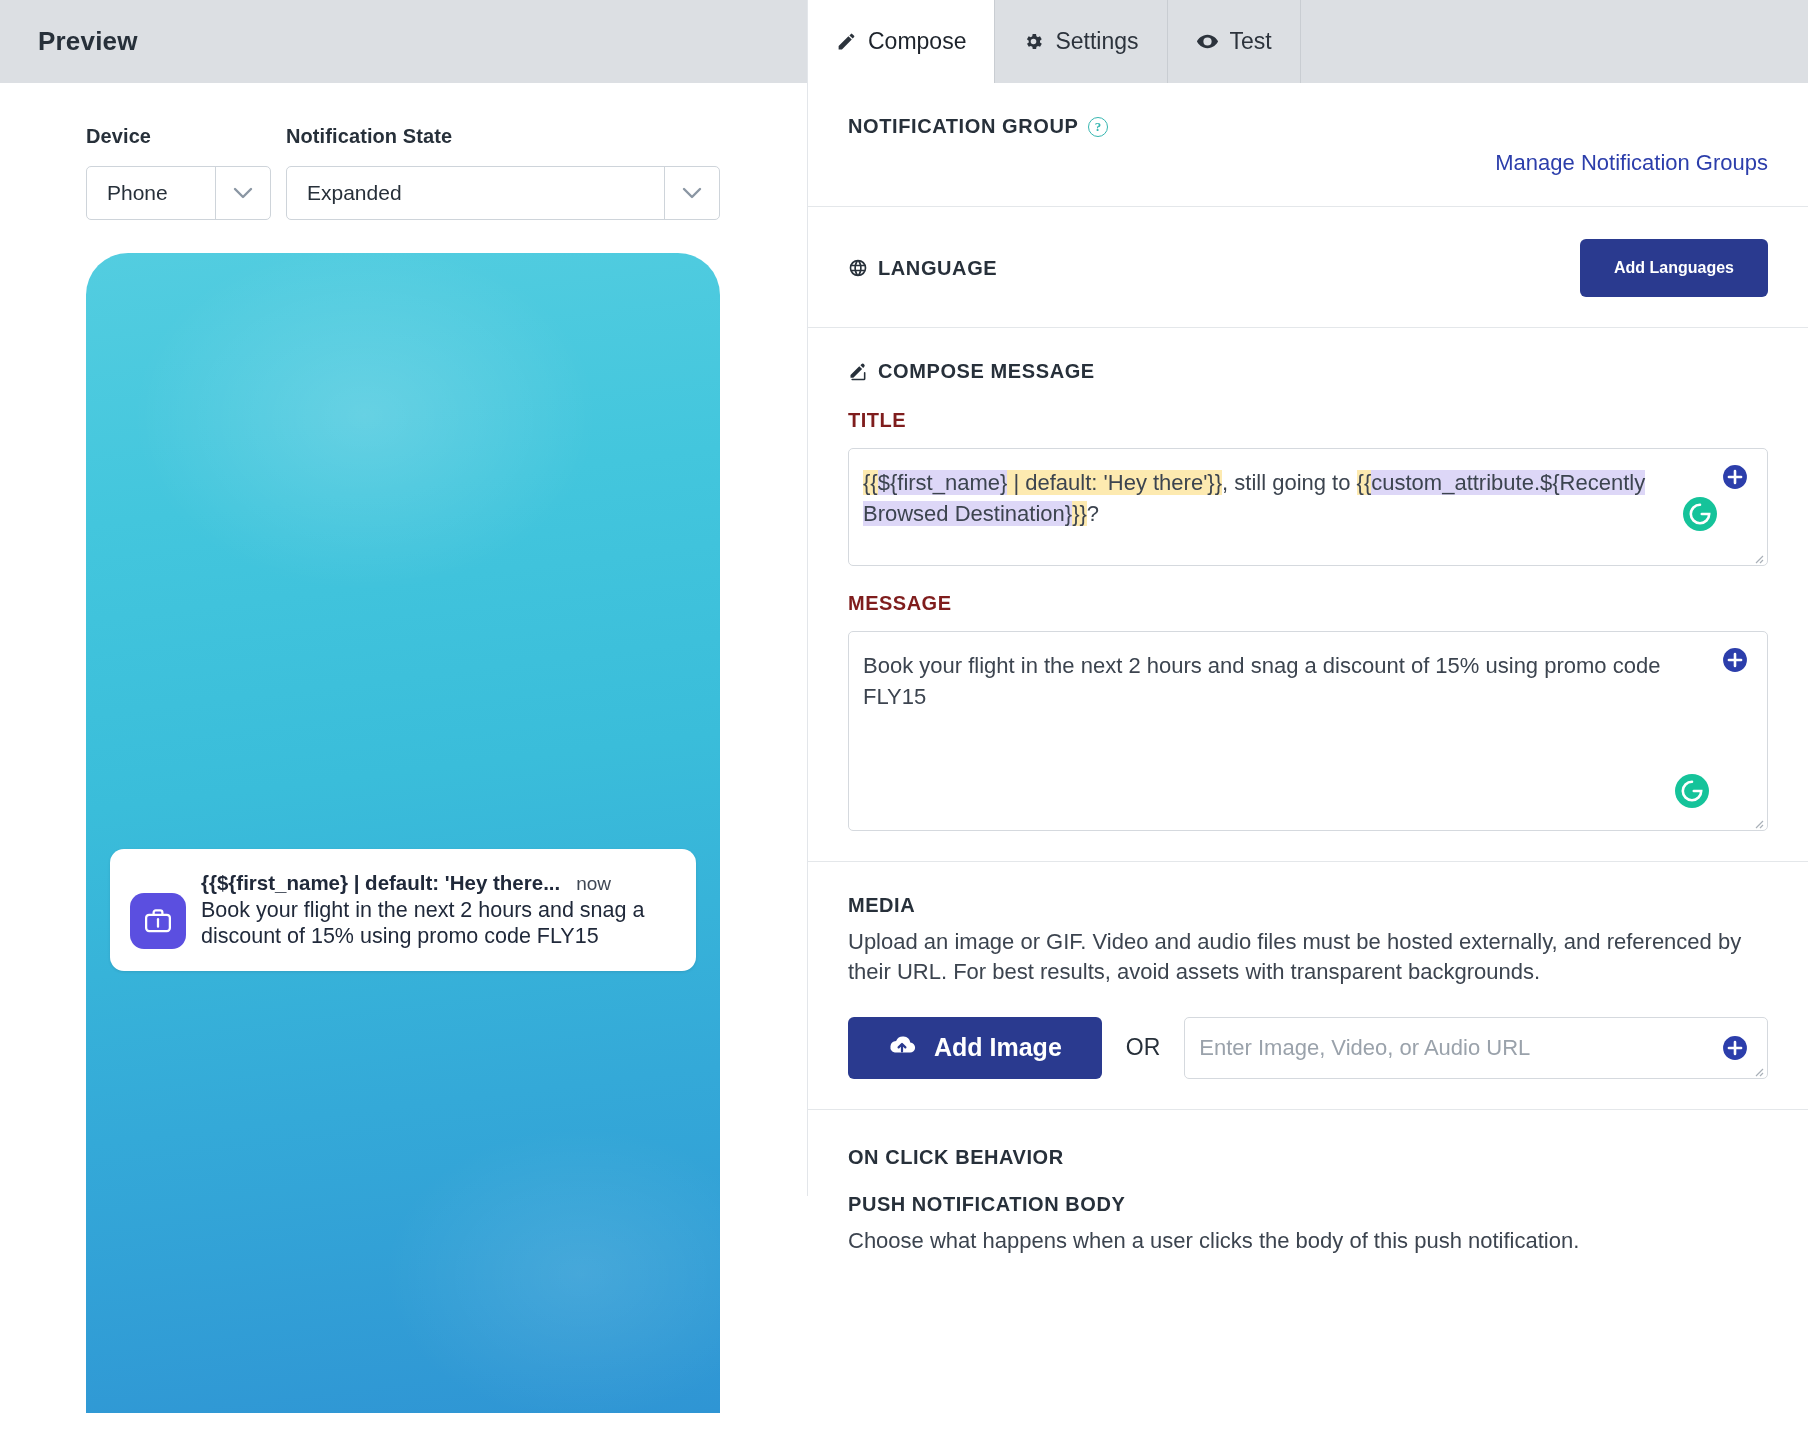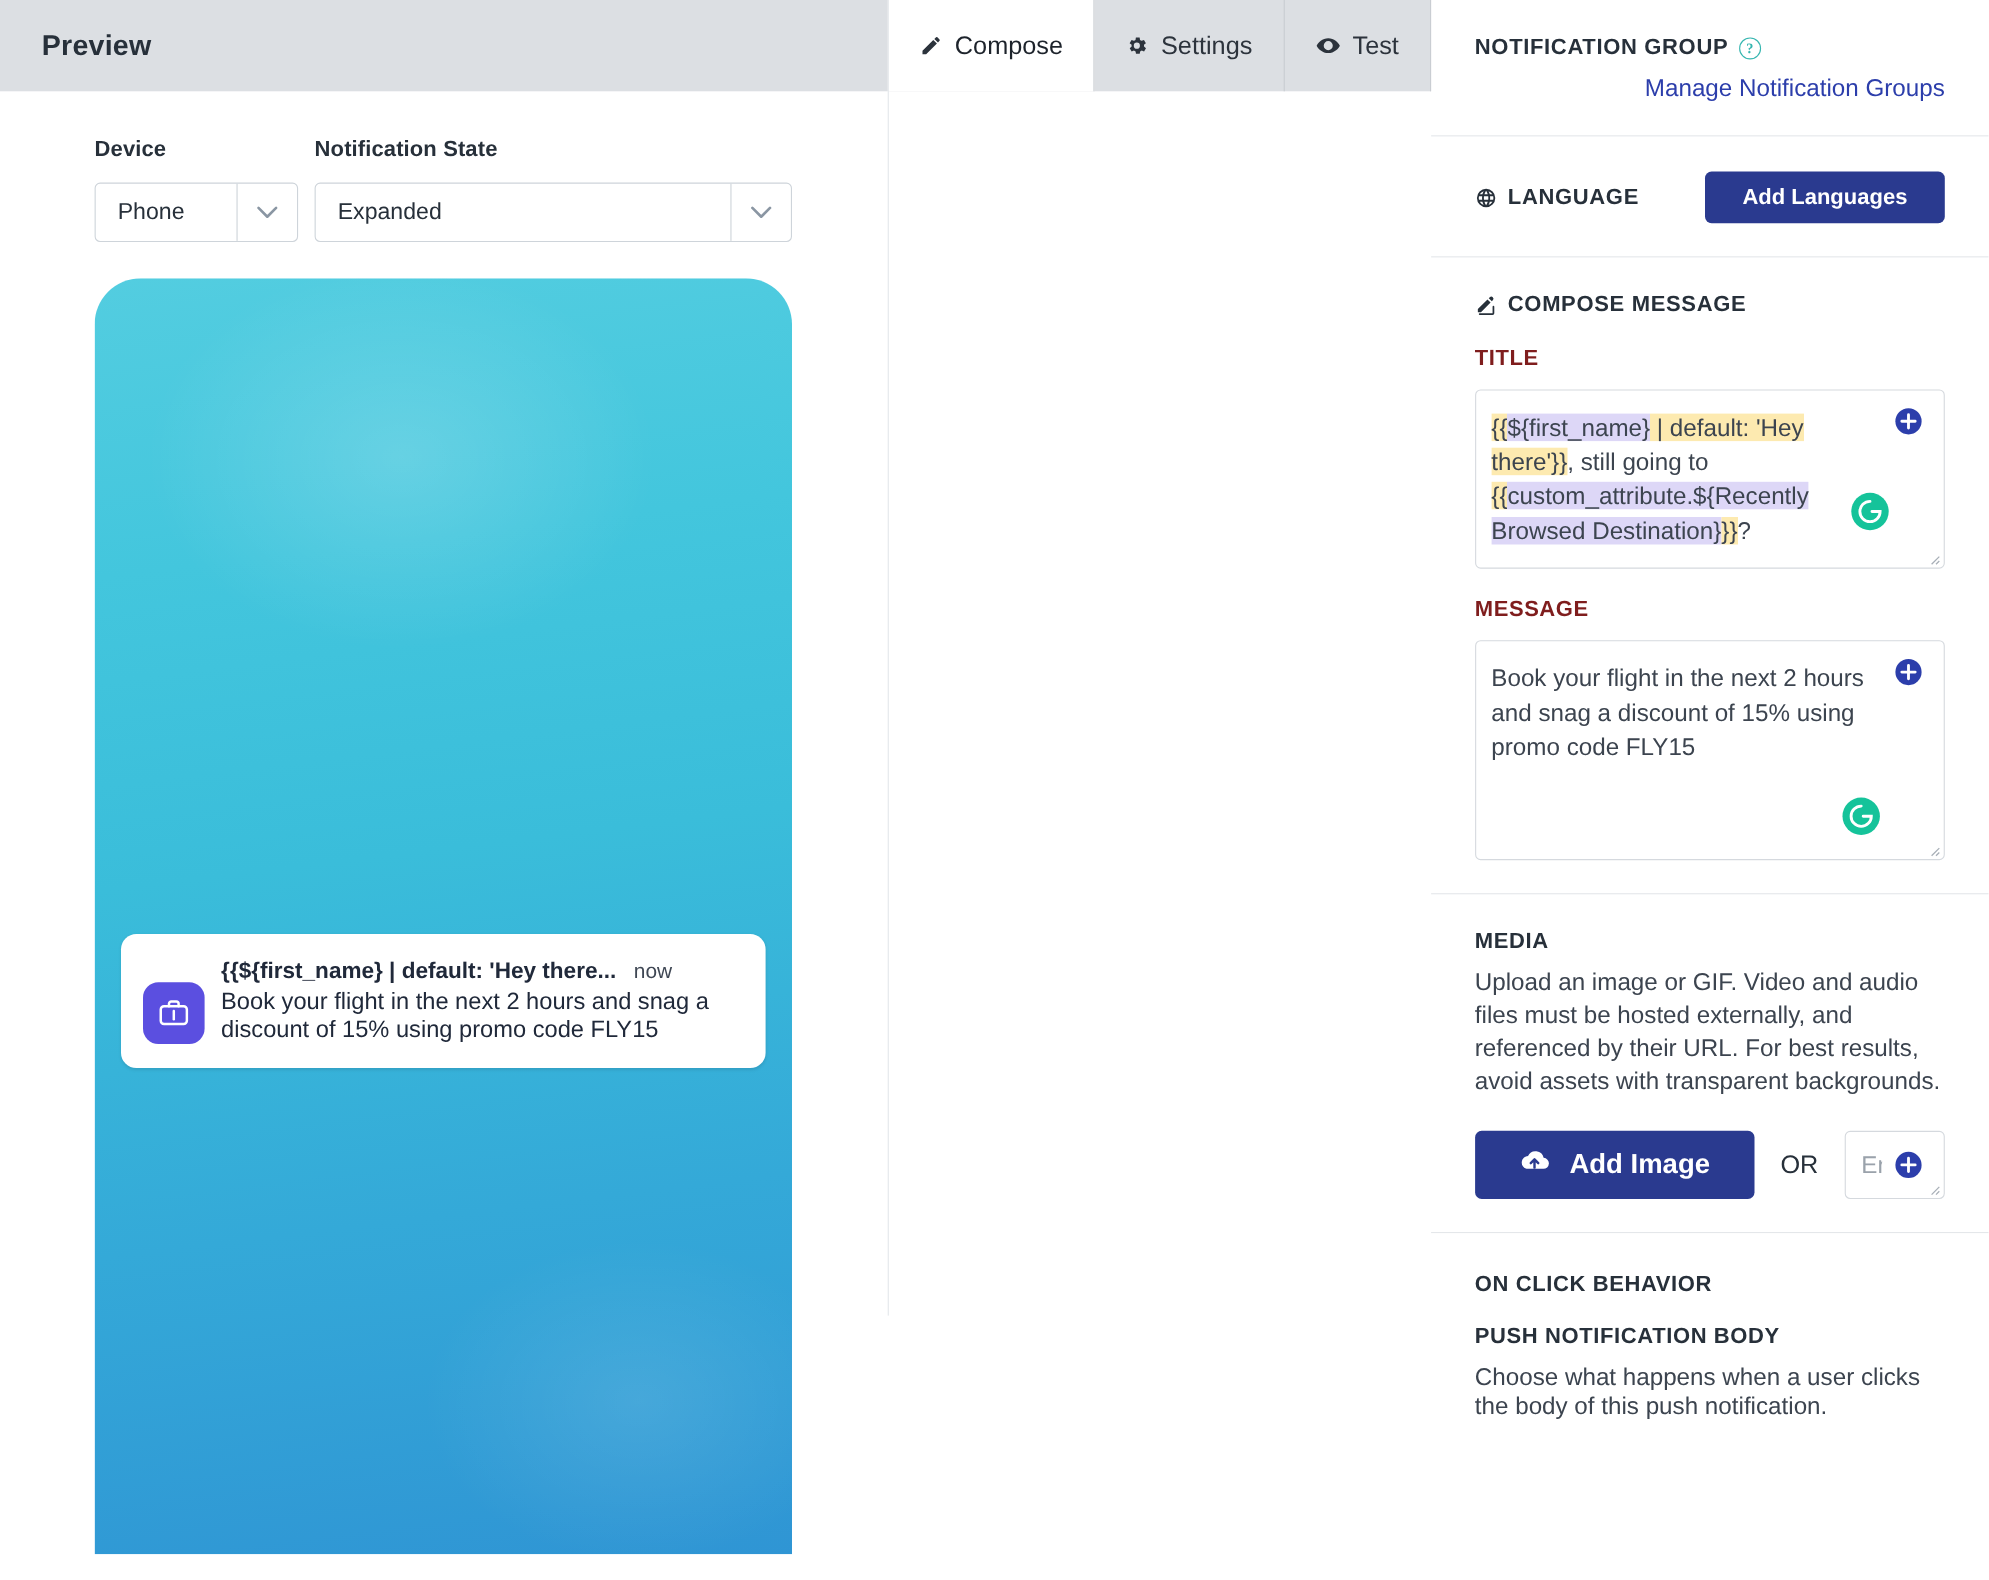--- a/index.html
+++ b/index.html
@@ -82,21 +82,21 @@
   .notif-time {
     font-size: 19px; color: #3f4754; margin-left: 16px; white-space: nowrap;
   }
   .notif-body {
     font-size: 21.5px; color: #20293a; line-height: 1.19; margin-top: 3px;
   }
 
   
   .right-pane {
     flex: 1; height: 1436px; background: #ffffff;
-    display: flex; flex-direction: row; overflow: hidden;
+    display: flex; flex-direction: column; overflow: hidden;
   }
   .tabbar {
     height: 83px; background: #dcdfe3; display: flex; align-items: flex-end;
     flex: 0 0 83px;
   }
   .tab {
     height: 83px; display: flex; align-items: center; gap: 11px;
     padding: 0 28px; font-size: 23px; color: #2c333c;
     border-right: 1px solid #c9cdd2;
     cursor: pointer;
@@ -115,22 +115,22 @@
     display: flex; align-items: center; justify-content: center;
     font-family: "Liberation Serif", serif;
   }
   .manage-link {
     text-align: right; margin-top: 12px;
     font-size: 22px; color: #2c3eab; cursor: pointer;
   }
   .lang-row { display: flex; align-items: center; justify-content: space-between; }
   .btn-primary {
     background: #2a3a8f; color: #fff; border: none; border-radius: 6px;
-    font-size: 20px; font-weight: bold; font-family: "Liberation Sans", sans-serif;
-    padding: 0 34px; height: 47px; cursor: pointer;
+    font-size: 16px; font-weight: bold; font-family: "Liberation Sans", sans-serif;
+    padding: 0 34px; height: 58px; cursor: pointer;
     display: flex; align-items: center; justify-content: center; gap: 14px;
   }
   .globe { display: inline-flex; }
 
   .field-label {
     font-size: 20px; font-weight: bold; color: #7f1d1d;
     letter-spacing: .5px; margin: 26px 0 12px 0;
   }
   .input-wrap { position: relative; margin-top: 16px; }
   .txtarea {

